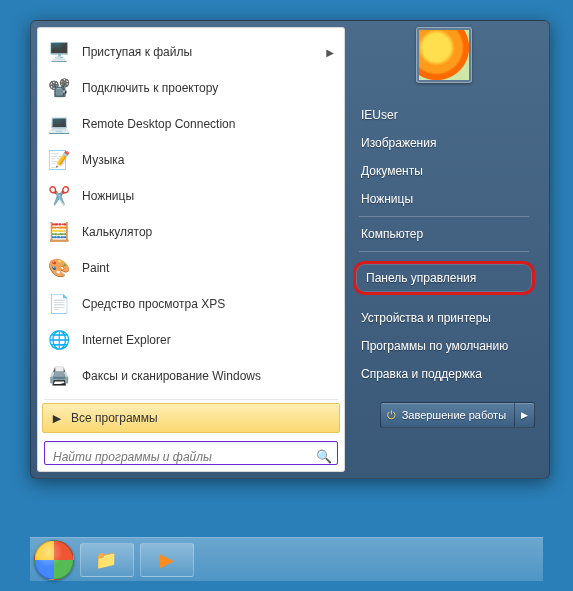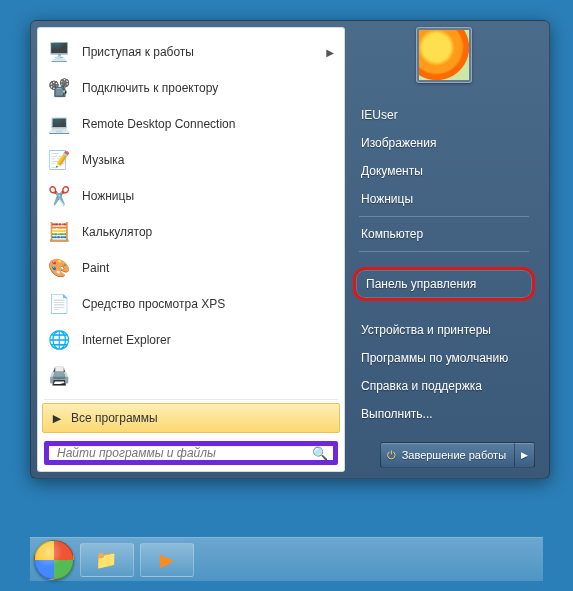--- a/index.html
+++ b/index.html
@@ -33,22 +33,22 @@
 .all-programs {
   margin: 2px; height: 30px; display: flex; align-items: center;
   background: linear-gradient(to bottom, #fdeeb3, #fbd872);
   border: 1px solid #e6c65c; border-radius: 2px; cursor: default;
   font-size: 12px; color: #333;
 }
 .all-programs .ap-arrow { width: 28px; text-align: center; font-size: 11px; }
 
 .search-row { padding: 6px 4px 4px 4px; }
 .search-box {
-  display: flex; align-items: center; height: 24px;
-  border: 5px solid #6d28d9; background: #fff; border-radius: 2px;
+  display: flex; align-items: flex-end; height: 24px;
+  border: 1px solid #6d28d9; background: #fff; border-radius: 2px;
   box-shadow: inset 0 1px 2px rgba(0,0,0,0.08);
 }
 .search-box input {
   flex: 1; border: none; outline: none; font-size: 12px; padding: 0 8px;
   font-style: italic; color: #888; background: transparent;
 }
 .search-box .mag { width: 26px; text-align: center; color: #2a6bbd; font-size: 13px; }
 
 .right-panel { flex: 1; padding: 0 6px; position: relative; }
 .avatar-wrap {
@@ -63,21 +63,21 @@
 }
 .r-item {
   display: block; padding: 7px 10px; font-size: 12px; color: #fff;
   text-shadow: 0 1px 1px rgba(0,0,0,0.4); cursor: default; border-radius: 2px;
 }
 .r-sep { height: 1px; background: rgba(255,255,255,0.22); margin: 3px 8px; }
 
 .highlight-red {
   border: 3px solid #d81a1a; border-radius: 12px;
   box-shadow: 0 0 0 1px rgba(255,255,255,0.15) inset;
-  margin: 15px 2px;
+  margin: 9px 2px;
 }
 
 .shutdown-row { margin-top: 14px; display: flex; justify-content: flex-end; padding: 0 2px 2px 0; }
 .shutdown-btn {
   display: flex; align-items: center; height: 26px;
   background: linear-gradient(to bottom, #5a7ea0, #3b5f82);
   border: 1px solid rgba(0,0,0,0.4); border-radius: 3px;
   color: #fff; font-size: 11px; text-shadow: 0 1px 1px rgba(0,0,0,0.4);
   cursor: default; box-shadow: inset 0 1px 0 rgba(255,255,255,0.2);
 }
@@ -112,21 +112,21 @@
 </head>
 <body>
 
 <div class="menu-container">
   <div class="menu-inner">
 
     <div class="left-panel">
       <div class="program-list" id="program-list">
           <div class="program-item">
             <span class="pi-icon">🖥️</span>
-            <span class="pi-label">Приступая к работы</span>
+            <span class="pi-label">Приступая к файлы</span>
             <span class="pi-arrow">▶</span>
           </div>
           <div class="program-item">
             <span class="pi-icon">📽️</span>
             <span class="pi-label">Подключить к проектору</span>
           </div>
           <div class="program-item">
             <span class="pi-icon">💻</span>
             <span class="pi-label">Remote Desktop Connection</span>
           </div>
@@ -149,20 +149,21 @@
           <div class="program-item">
             <span class="pi-icon">📄</span>
             <span class="pi-label">Средство просмотра XPS</span>
           </div>
           <div class="program-item">
             <span class="pi-icon">🌐</span>
             <span class="pi-label">Internet Explorer</span>
           </div>
           <div class="program-item">
             <span class="pi-icon">🖨️</span>
+            <span class="pi-label">Факсы и сканирование Windows</span>
           </div>
         </div>
 
       <div class="sep"></div>
 
       <div class="all-programs">
         <span class="ap-arrow">▶</span>
         <span>Все программы</span>
       </div>
 
@@ -188,21 +189,20 @@
       <div class="r-sep"></div>
       <div id="right-mid">
           <span class="r-item">Компьютер</span>
         </div>
       <div class="r-sep"></div>
       <div id="right-low">
           <span class="r-item highlight-red">Панель управления</span>
           <span class="r-item">Устройства и принтеры</span>
           <span class="r-item">Программы по умолчанию</span>
           <span class="r-item">Справка и поддержка</span>
-          <span class="r-item">Выполнить...</span>
         </div>
 
       <div class="shutdown-row">
         <div class="shutdown-btn">
           <span class="sd-icon">⏻</span>
           <span class="sd-label">Завершение работы</span>
           <span class="sd-split">▶</span>
         </div>
       </div>
     </div>

